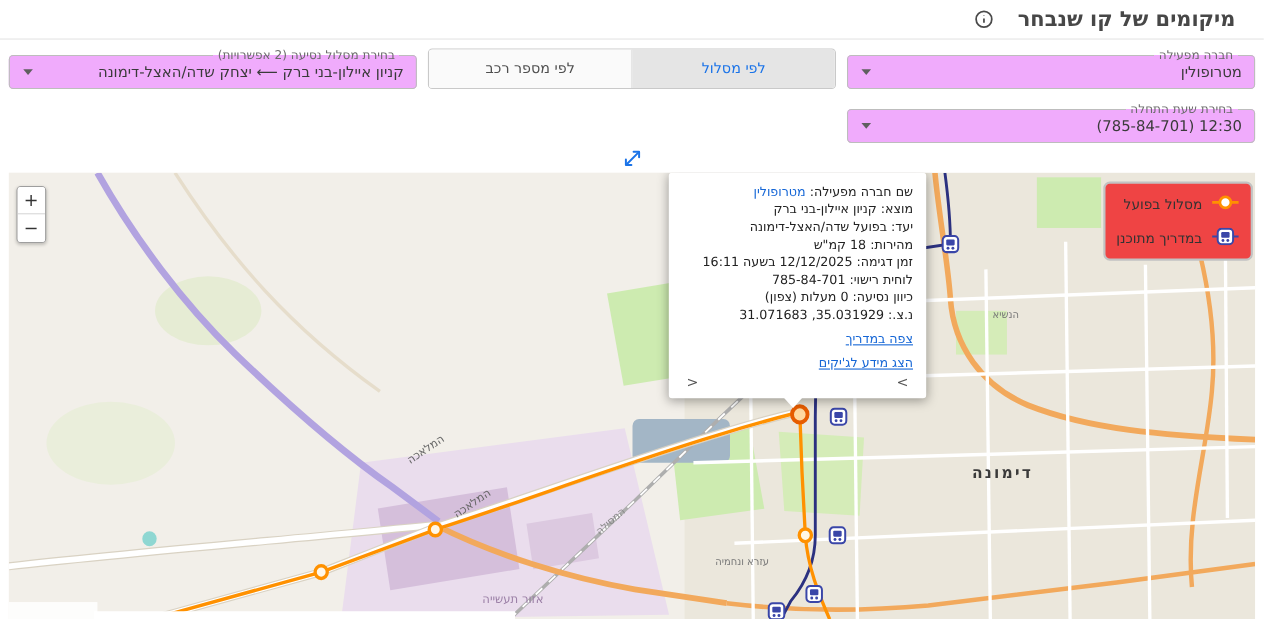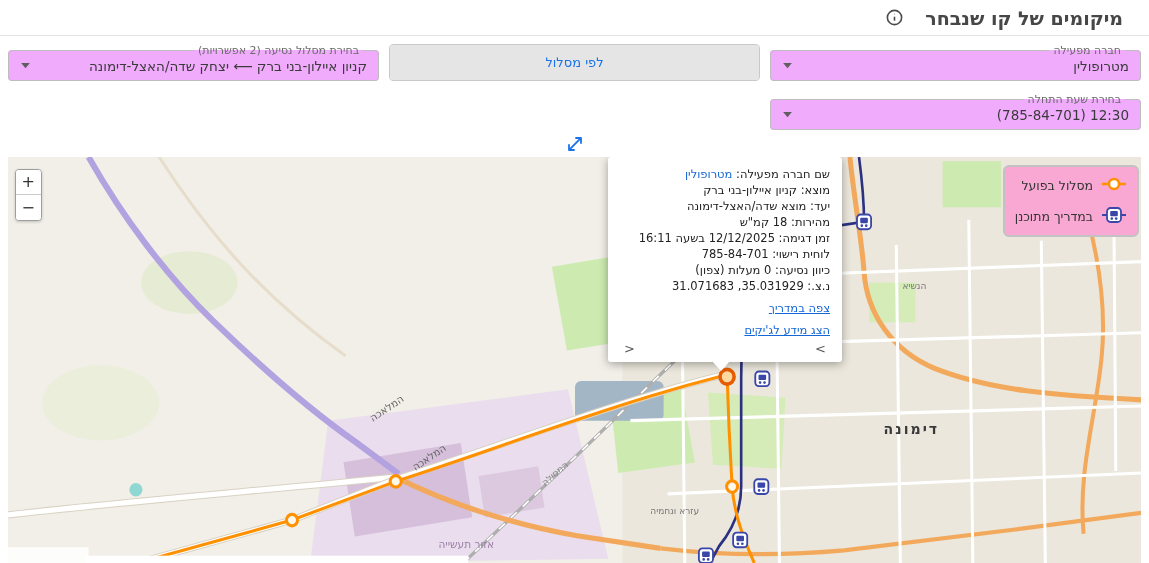--- a/index.html
+++ b/index.html
@@ -29,21 +29,21 @@
   .expand-btn { width:20px; height:20px; cursor:pointer; }
 
   
   .map { position:relative; flex:1 1 auto; margin:0 8px; background:#f2efe9; overflow:hidden; }
   .map-canvas { position:absolute; inset:0; width:100%; height:100%; }
 
   .zoom { position:absolute; top:12px; left:7px; width:27px; background:#fff; border:1px solid #9e9e9e; border-radius:4px; overflow:hidden; box-shadow:0 1px 3px rgba(0,0,0,.2); z-index:4; }
   .zoom button { display:block; width:100%; height:25px; background:#fff; border:none; font-family:inherit; font-size:16px; line-height:1; color:#333; cursor:pointer; }
   .zoom button:first-child { border-bottom:1px solid #ccc; }
 
-  .legend { position:absolute; top:8px; right:2px; background:#f9a8d4; border:2px solid #c2c2c2; border-radius:6px; padding:9px 10px; display:flex; flex-direction:column; gap:12px; z-index:4; }
+  .legend { position:absolute; top:8px; right:2px; background:#ef4444; border:2px solid #c2c2c2; border-radius:6px; padding:9px 10px; display:flex; flex-direction:column; gap:12px; z-index:4; }
   .legend-item { display:flex; align-items:center; gap:8px; font-size:12.5px; color:#333; white-space:nowrap; }
 
   .popup { position:absolute; top:0; left:600px; width:234px; background:#ffffff; border-radius:3px; box-shadow:0 2px 10px rgba(0,0,0,.35); padding:9px 12px 6px; font-size:11.5px; line-height:16px; color:#222; text-align:right; z-index:5; }
   .popup::after { content:""; position:absolute; bottom:-9px; left:104px; border-left:9px solid transparent; border-right:9px solid transparent; border-top:10px solid #fff; }
   .popup-line { min-height:16px; }
   .op-value { color:#1566d6; }
   .popup-link { display:inline-block; color:#1566d6; text-decoration:underline; cursor:pointer; margin-top:6px; }
   .popup-nav { position:relative; height:15px; margin-top:3px; }
   .popup-nav span { position:absolute; top:0; font-size:13px; color:#555; cursor:pointer; }
   .nav-l { left:4px; } .nav-r { right:4px; }
@@ -75,20 +75,21 @@
           <span class="adorn">
             <svg width="11" height="7" viewBox="0 0 12 8">
                 <path d="M1 1 L6 7 L11 1 Z" fill="#5f5f5f"></path>
               </svg>
           </span>
         </div>
       </fieldset>
 
       <div class="toggle-group">
         <button class="toggle selected">לפי מסלול</button>
+        <button class="toggle">לפי מספר רכב</button>
       </div>
 
 
       <fieldset class="field">
         <legend>בחירת מסלול נסיעה (2 אפשרויות)</legend>
         <div class="field-row">
           <span>קניון איילון-בני ברק ⟵ יצחק שדה/האצל-דימונה</span>
           <span class="adorn">
             <svg width="11" height="7" viewBox="0 0 12 8">
                 <path d="M1 1 L6 7 L11 1 Z" fill="#5f5f5f"></path>
@@ -243,21 +244,21 @@
             </g>
           </svg>
         </span>
         <span>במדריך מתוכנן</span>
       </div>
     </div>
 
     <div class="popup">
       <div class="popup-line"><span>שם חברה מפעילה:</span> <span class="op-value">מטרופולין</span></div>
       <div class="popup-line">מוצא: קניון איילון-בני ברק</div>
-      <div class="popup-line">יעד: מוצא שדה/האצל-דימונה</div>
+      <div class="popup-line">יעד: בפועל שדה/האצל-דימונה</div>
       <div class="popup-line">מהירות: 18 קמ"ש</div>
       <div class="popup-line">זמן דגימה: 12/12/2025 בשעה 16:11</div>
       <div class="popup-line">לוחית רישוי: 785-84-701</div>
       <div class="popup-line">כיוון נסיעה: 0 מעלות (צפון)</div>
       <div class="popup-line">נ.צ.: 35.031929, 31.071683</div>
       <div><a class="popup-link">צפה במדריך</a></div>
       <div><a class="popup-link">הצג מידע לג'יקים</a></div>
       <div class="popup-nav">
         <span class="nav-l">&lt;</span>
         <span class="nav-r">&gt;</span>

